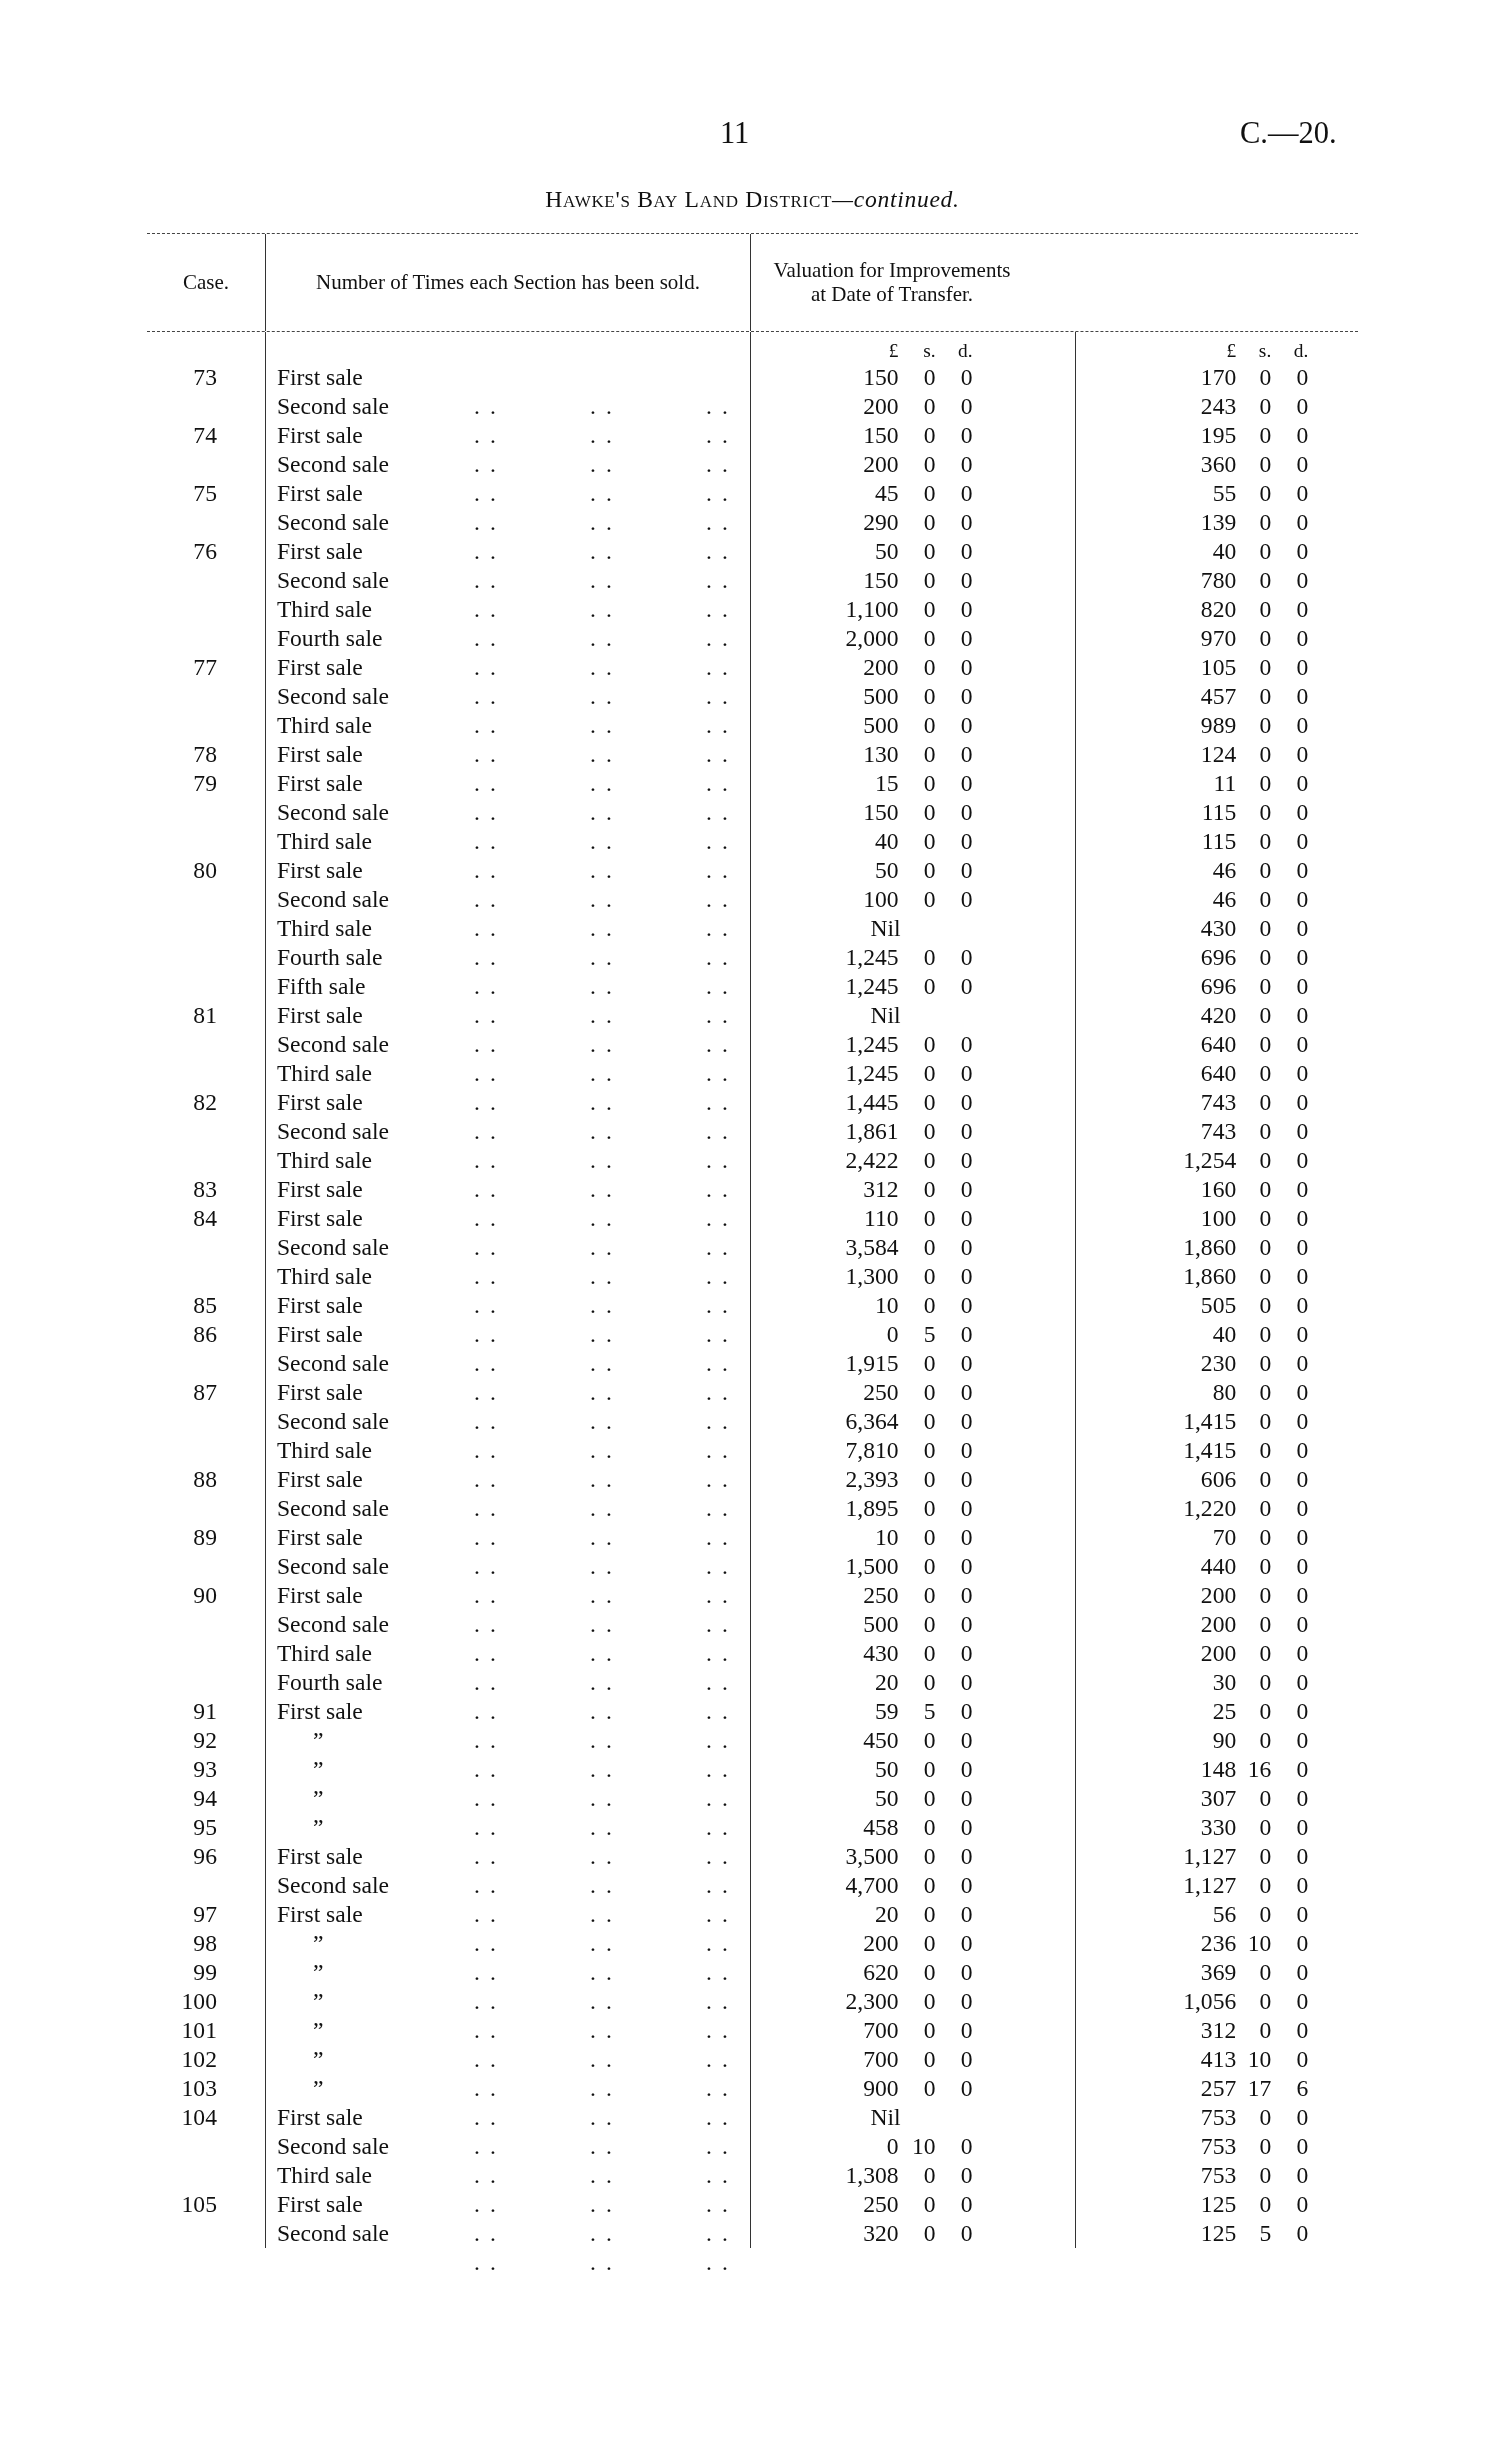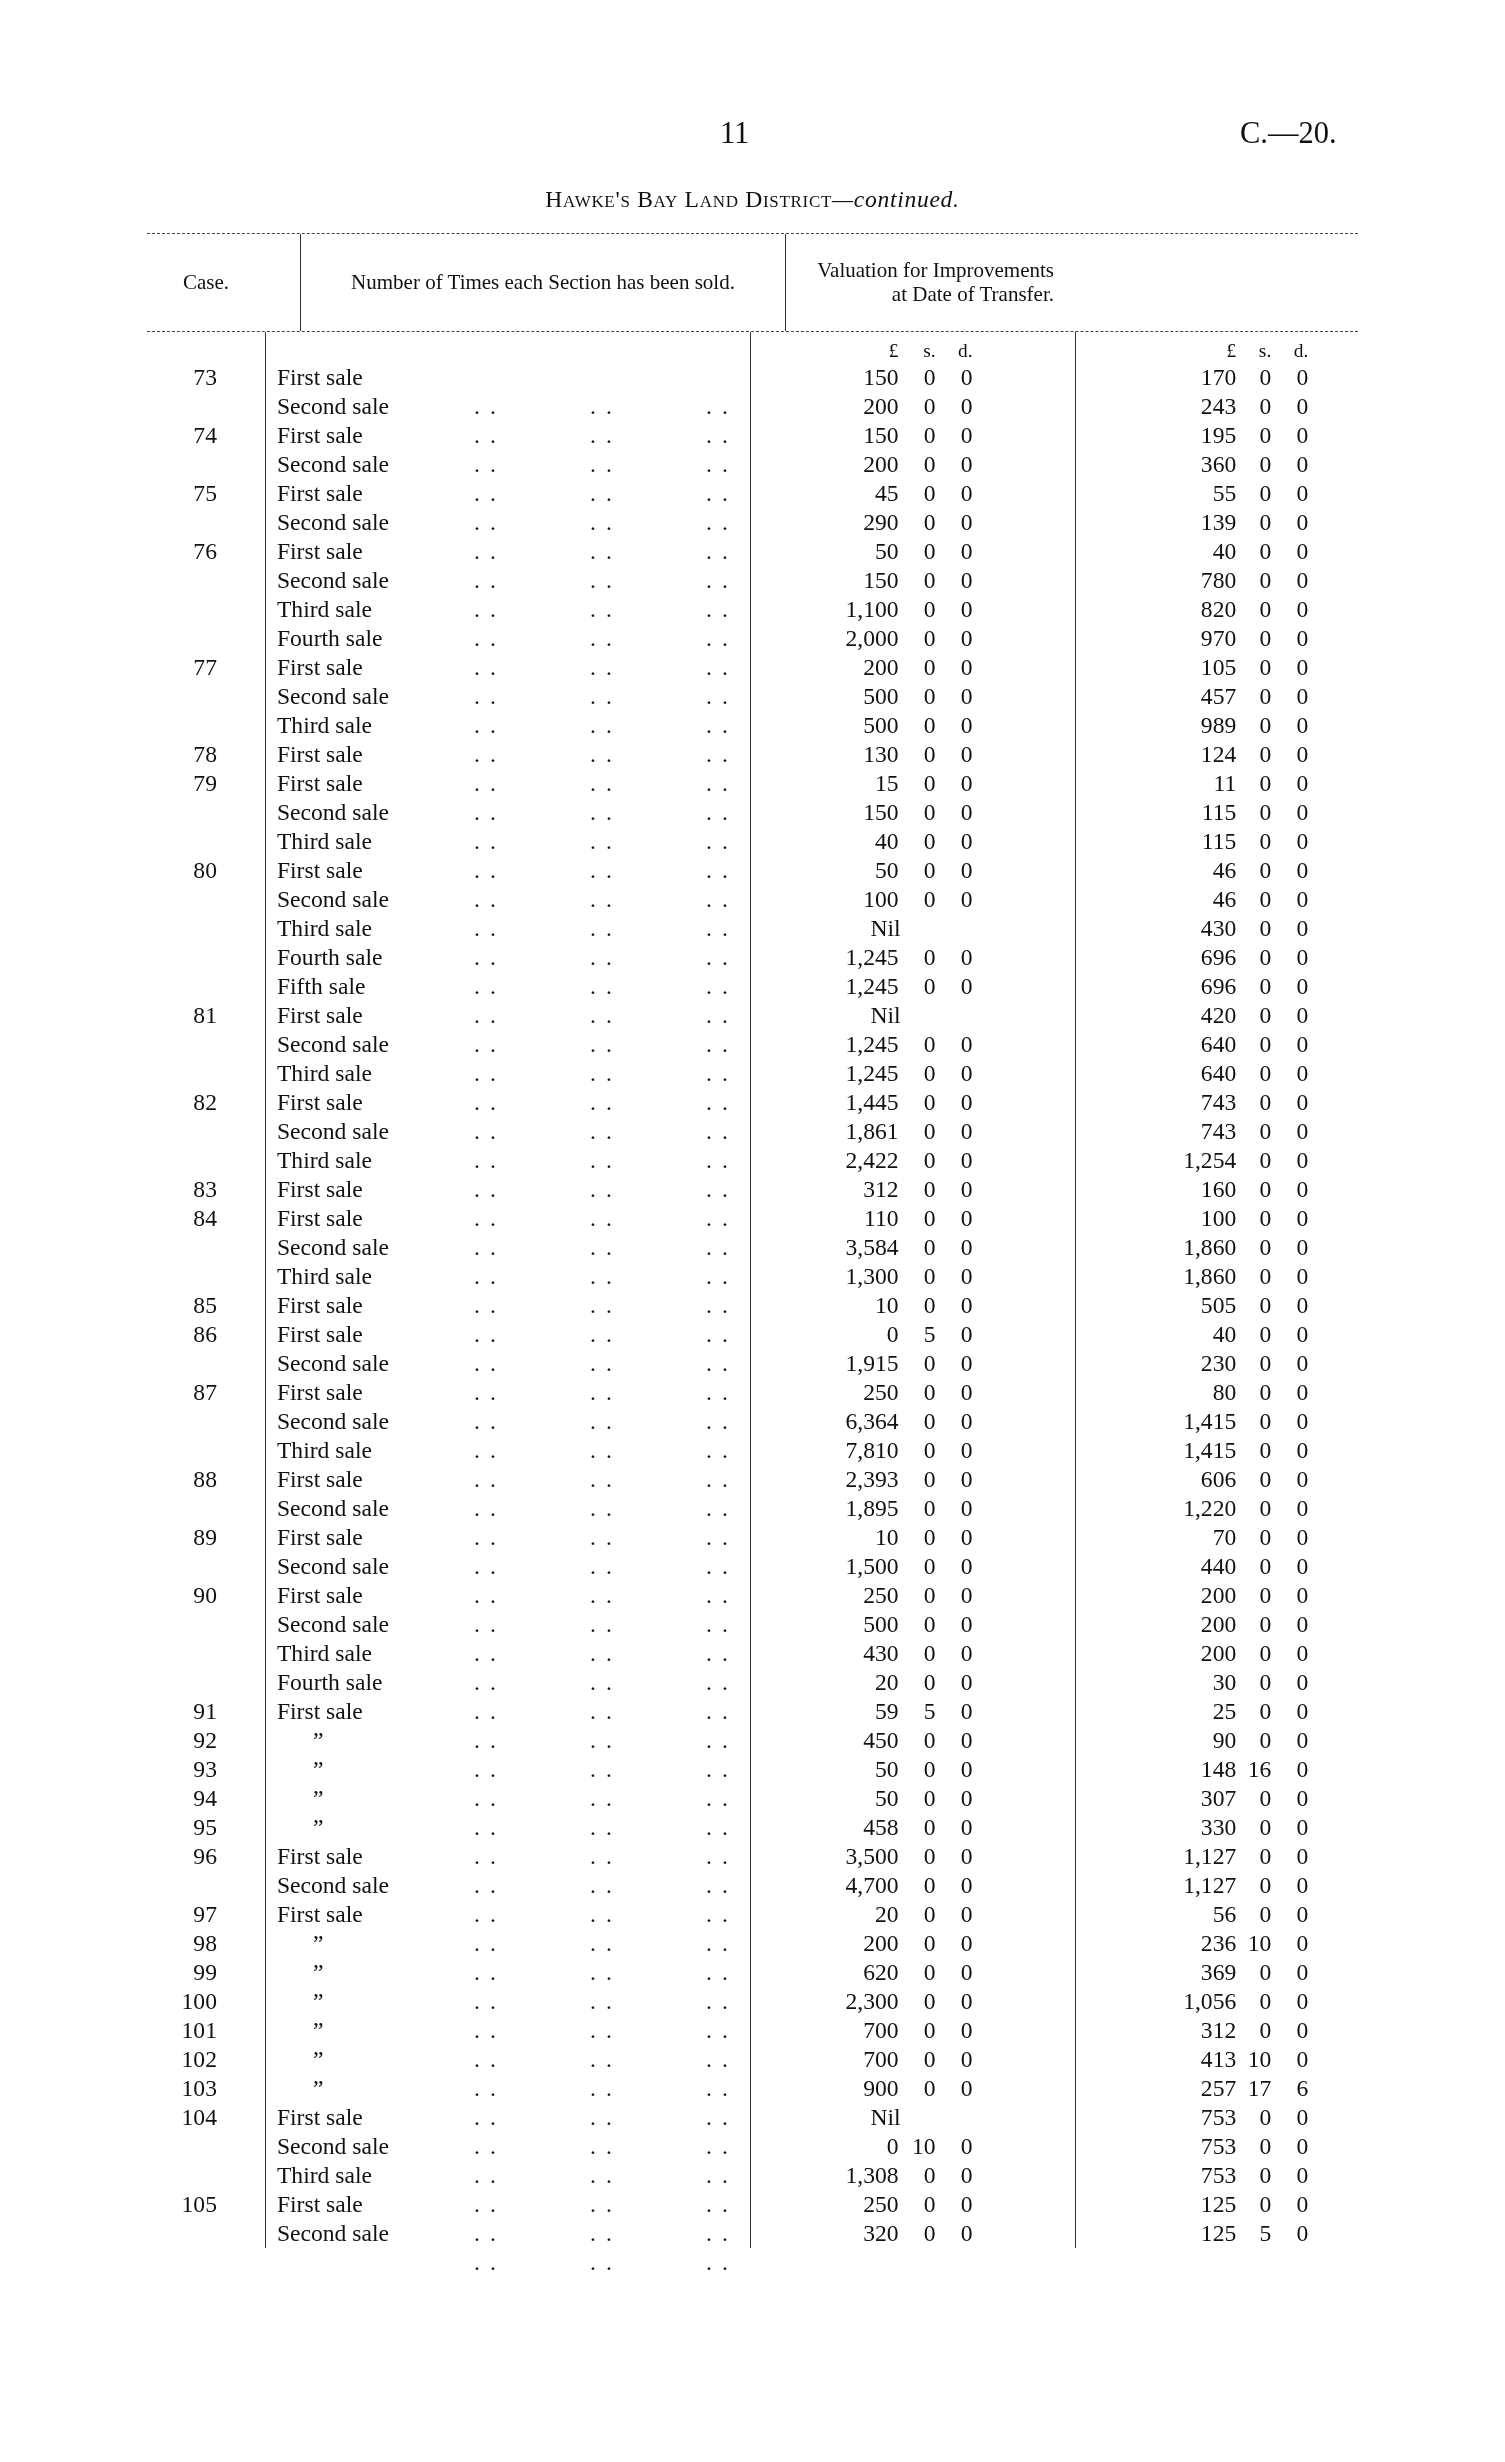--- a/index.html
+++ b/index.html
@@ -5,26 +5,26 @@
   html, body { margin: 0; padding: 0; background: #ffffff; }
   body { width: 1505px; height: 2462px; position: relative; font-family: "Liberation Serif", "DejaVu Serif", serif; color: #111; overflow: hidden; }
   .page-num { position: absolute; top: 116px; left: 720px; font-size: 30.5px; }
   .doc-ref { position: absolute; top: 116px; left: 1240px; font-size: 30.5px; }
   .section-title { position: absolute; top: 186px; left: 0; width: 1505px; text-align: center; font-size: 23.6px; letter-spacing: 0.7px; }
   .section-title .sc { font-variant: small-caps; }
   .section-title .it { font-style: italic; }
   .table-wrap { position: absolute; top: 233px; left: 147px; width: 1211px; }
   .rule { border-top: 1.4px dashed #444; height: 0; }
   .head { display: flex; height: 97px; align-items: center; }
-  .head > div { text-align: right; font-size: 21px; line-height: 23.6px; height: 100%; display: flex; align-items: center; justify-content: center; box-sizing: border-box; }
+  .head > div { text-align: center; font-size: 21px; line-height: 23.6px; height: 100%; display: flex; align-items: center; justify-content: center; box-sizing: border-box; }
   .c-case { width: 118px; }
   .c-sale { width: 485px; border-left: 0.7px solid #333; }
   .c-amt { width: 326px; border-left: 0.7px solid #333; }
   .c-val { width: 283px; border-left: 0.7px solid #333; }
-  .head .c-sale { padding: 0 28px; margin-left: 35px; }
+  .head .c-sale { padding: 0 28px; }
   .head .c-amt { padding: 0 21px; }
   .head .c-val { padding: 0 14px; }
   .body { position: relative; }
   .row { display: flex; height: 29px; font-size: 23.6px; line-height: 29px; }
   .row > div { box-sizing: border-box; height: 100%; position: relative; }
   .row .c-case { text-align: center; padding-right: 42px; text-align: right; padding-right: 48px; }
   .row .c-sale { padding-left: 11px; }
   .dots { position: absolute; left: 208px; width: 256px; display: flex; justify-content: space-between; letter-spacing: 2.1px; }
   .money { display: flex; justify-content: flex-end; }
   .money span { display: inline-block; text-align: right; }

